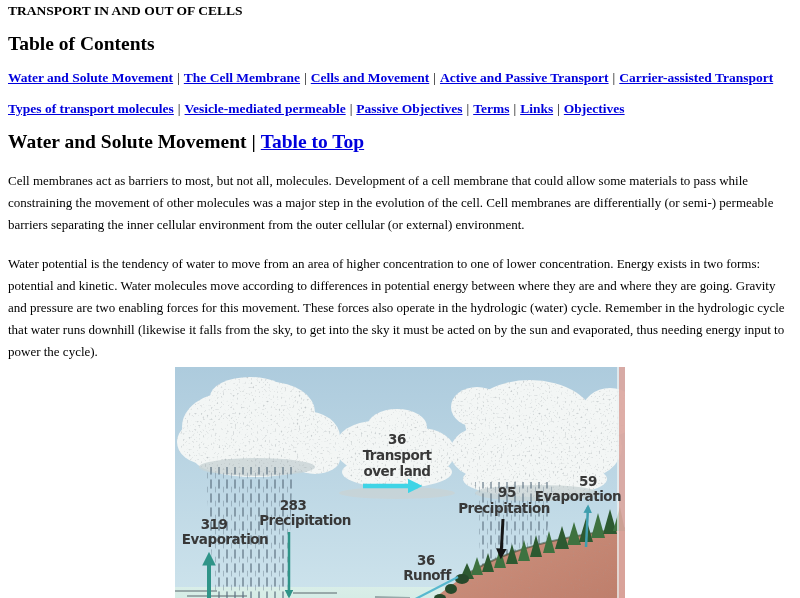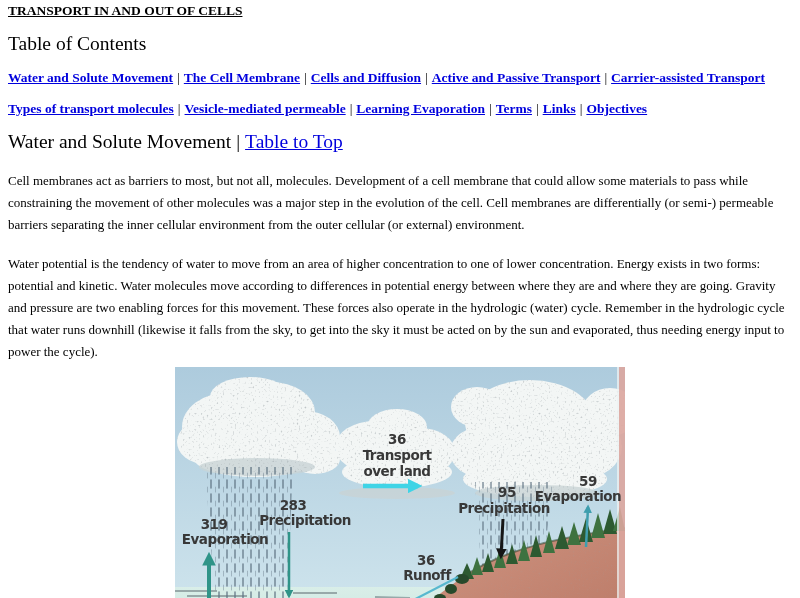--- a/index.html
+++ b/index.html
@@ -6,22 +6,22 @@
   body{
     margin:3px 8px 0 8px;
     background:#ffffff;
     color:#000000;
     font-family:"Liberation Serif", serif;
     font-size:13px;
     overflow:hidden;
     width:784px;
   }
   a{color:#0000dd;}
-  .page-title{font-weight:bold;font-size:13.5px;margin:0;text-decoration:underline;}
-  h2{font-size:19.5px;margin:14px 0 0 0;font-weight:normal;}
+  .page-title{font-weight:bold;font-size:13.5px;margin:0;}
+  h2{font-size:19.5px;margin:14px 0 0 0;font-weight:bold;}
   .toc-row{margin:15px 0 0 0;font-size:13.5px;}
   .toc-row a{font-weight:bold;}
   .sep{color:#000;margin:0 4px;}
   .hsep{color:#000;margin:0 5px;}
   .body-text{margin:17px 0 0 0;line-height:22px;}
   .figure{width:450px;margin:4px auto 0 auto;}
   svg text{
     font-family:"DejaVu Sans", sans-serif;
     font-weight:bold;
     font-size:13.5px;
@@ -32,23 +32,23 @@
 </style>
 </head>
 <body>
 
 <div>
 
   <p class="page-title">TRANSPORT IN AND OUT OF CELLS</p>
 
   <h2>Table of Contents</h2>
 
-  <p class="toc-row"><a href="#">Water and Solute Movement</a><span class="sep">|</span><a href="#">The Cell Membrane</a><span class="sep">|</span><a href="#">Cells and Diffusion</a><span class="sep">|</span><a href="#">Active and Passive Transport</a><span class="sep">|</span><a href="#">Carrier-assisted Transport</a></p>
-
-  <p class="toc-row"><a href="#">Types of transport molecules</a><span class="sep">|</span><a href="#">Vesicle-mediated permeable</a><span class="sep">|</span><a href="#">Learning Evaporation</a><span class="sep">|</span><a href="#">Terms</a><span class="sep">|</span><a href="#">Links</a><span class="sep">|</span><a href="#">Objectives</a></p>
+  <p class="toc-row"><a href="#">Water and Solute Movement</a><span class="sep">|</span><a href="#">The Cell Membrane</a><span class="sep">|</span><a href="#">Cells and Movement</a><span class="sep">|</span><a href="#">Active and Passive Transport</a><span class="sep">|</span><a href="#">Carrier-assisted Transport</a></p>
+
+  <p class="toc-row"><a href="#">Types of transport molecules</a><span class="sep">|</span><a href="#">Vesicle-mediated permeable</a><span class="sep">|</span><a href="#">Passive Objectives</a><span class="sep">|</span><a href="#">Terms</a><span class="sep">|</span><a href="#">Links</a><span class="sep">|</span><a href="#">Objectives</a></p>
 
   <h2><span>Water and Solute Movement</span><span class="hsep">|</span><a href="#">Table to Top</a></h2>
 
   <p class="body-text">Cell membranes act as barriers to most, but not all, molecules. Development of a cell membrane that could allow some materials to pass while constraining the movement of other molecules was a major step in the evolution of the cell. Cell membranes are differentially (or semi-) permeable barriers separating the inner cellular environment from the outer cellular (or external) environment.</p>
   <p class="body-text">Water potential is the tendency of water to move from an area of higher concentration to one of lower concentration. Energy exists in two forms: potential and kinetic. Water molecules move according to differences in potential energy between where they are and where they are going. Gravity and pressure are two enabling forces for this movement. These forces also operate in the hydrologic (water) cycle. Remember in the hydrologic cycle that water runs downhill (likewise it falls from the sky, to get into the sky it must be acted on by the sun and evaporated, thus needing energy input to power the cycle).</p>
 
   <div class="figure">
     <svg width="450" height="300" viewBox="0 0 450 300">
       <defs>
         <linearGradient id="skyg" x1="0" y1="0" x2="0" y2="1">

